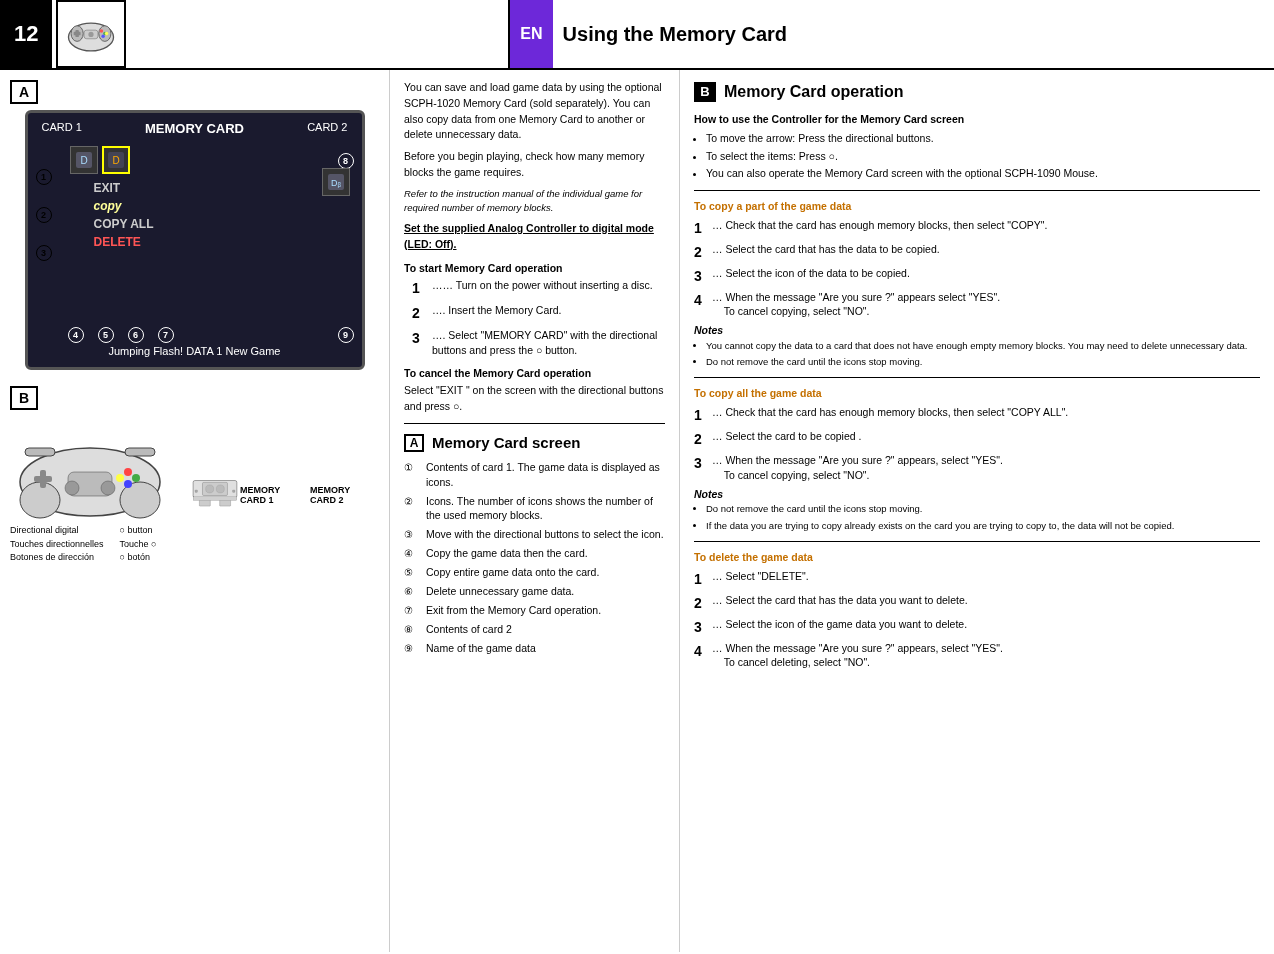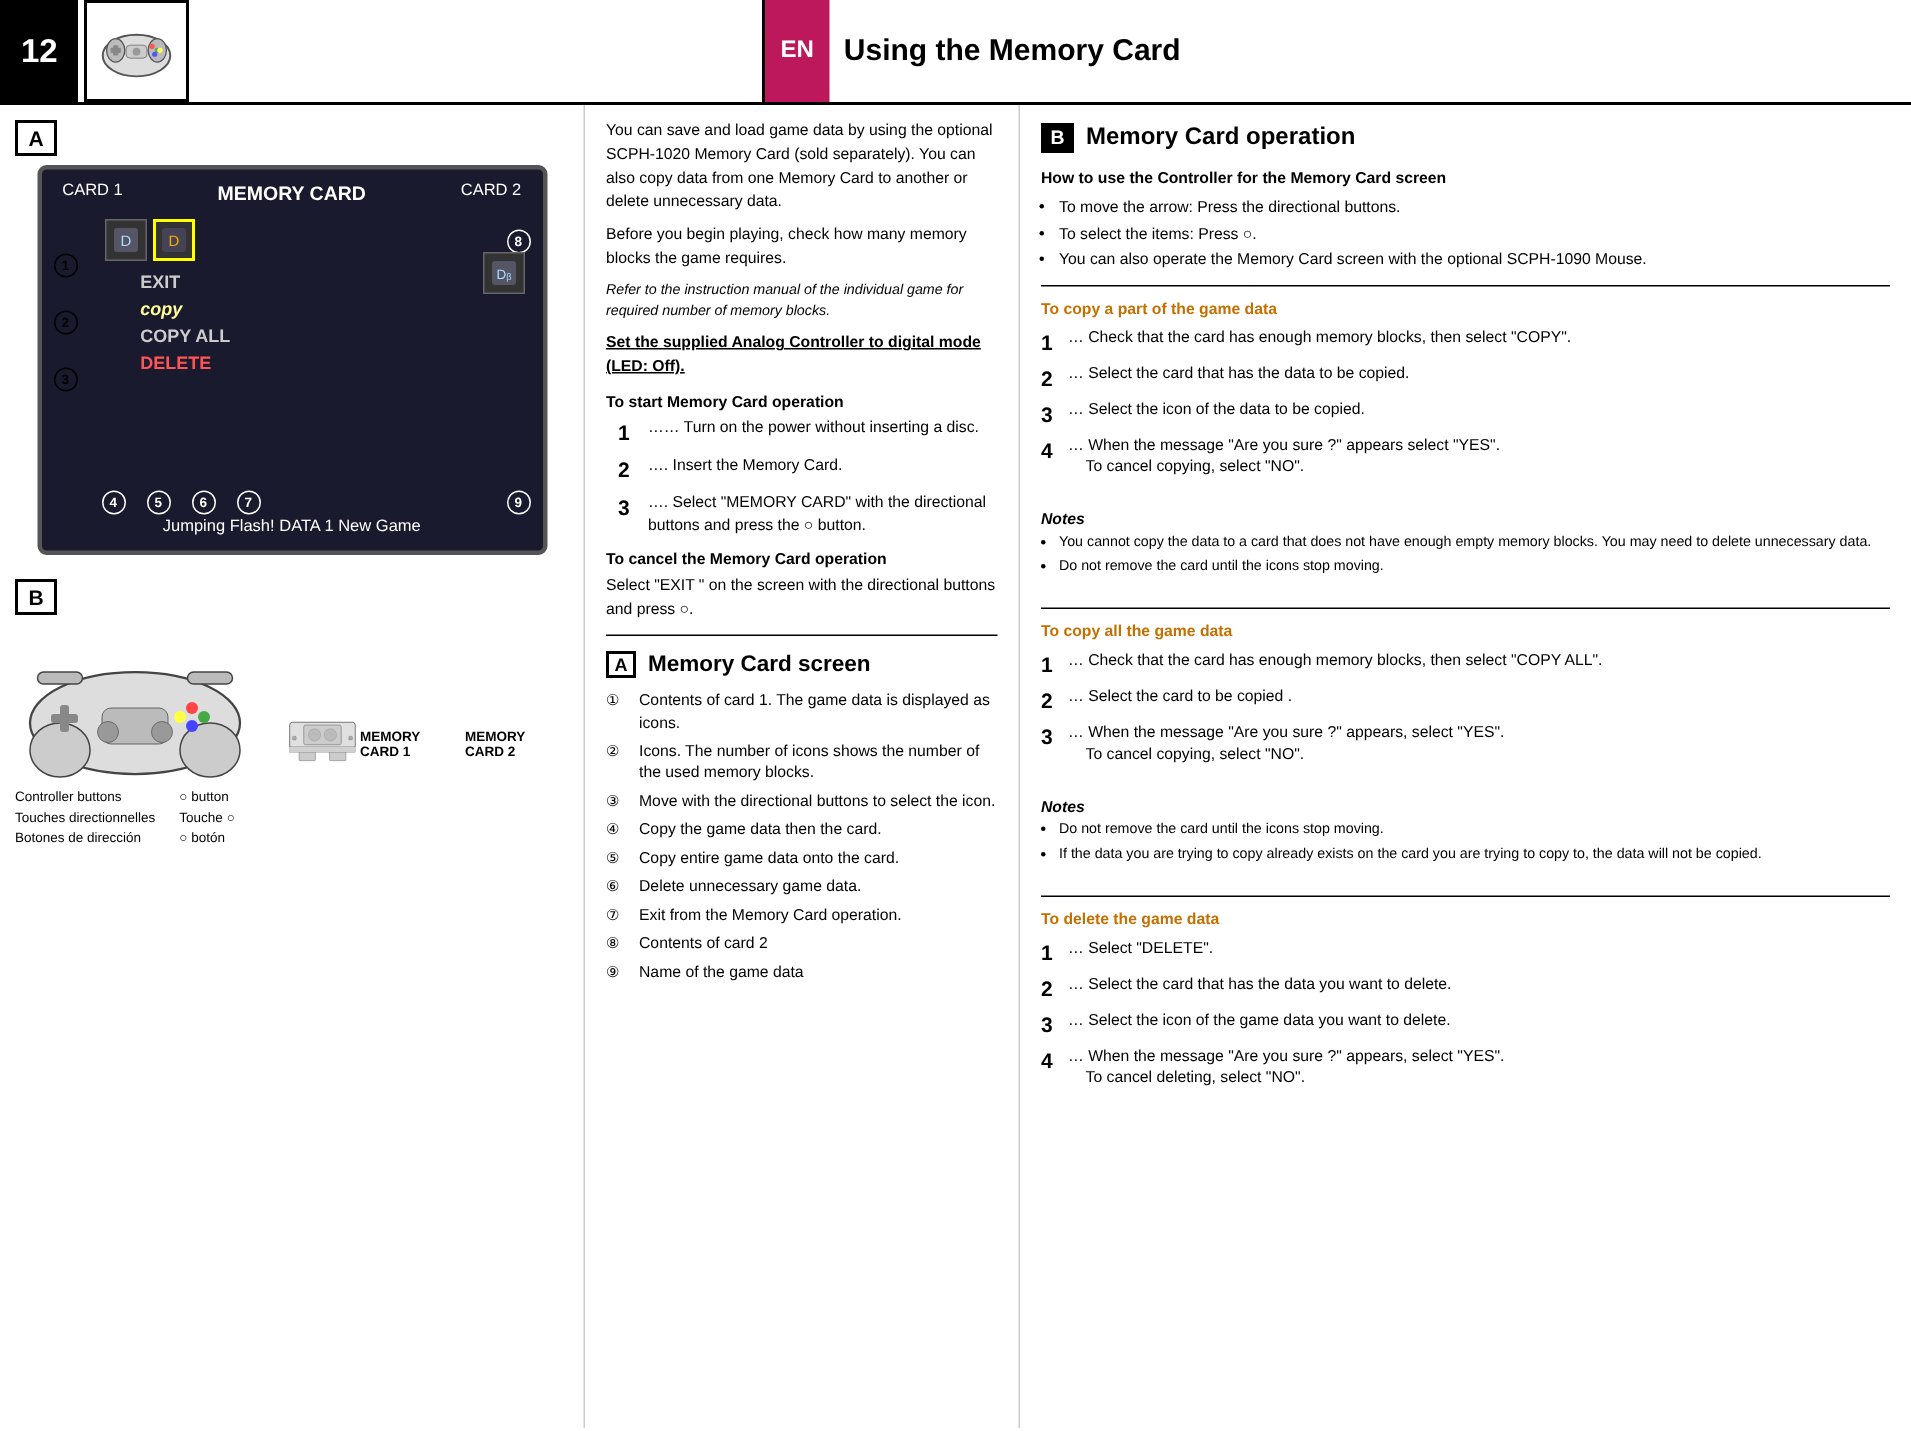--- a/index.html
+++ b/index.html
@@ -43,21 +43,21 @@
     .header-spacer {
       flex: 1;
     }
     .header-title-section {
       display: flex;
       align-items: center;
       flex: 2;
       border-left: 2px solid #000;
     }
     .header-en-badge {
-      background: #be185d;
+      background: #6d28d9;
       color: #fff;
       font-weight: bold;
       font-size: 16px;
       padding: 6px 10px;
       margin-right: 10px;
       align-self: stretch;
       display: flex;
       align-items: center;
     }
     .header-title {
@@ -275,21 +275,21 @@
       font-weight: bold;
       font-size: 10.5px;
       margin: 6px 0 3px;
     }
     .right-col ul {
       margin-left: 12px;
       margin-bottom: 4px;
     }
     .right-col li { margin-bottom: 2px; }
 
-    .notes-section { margin: 20px 0; }
+    .notes-section { margin: 4px 0; }
     .notes-title { font-weight: bold; font-style: italic; font-size: 10.5px; }
     .notes-section ul { font-size: 9.5px; margin-left: 12px; }
 
     .right-step-item {
       display: flex;
       gap: 4px;
       margin-bottom: 3px;
       align-items: flex-start;
     }
     .right-step-num {
@@ -441,21 +441,21 @@
             <rect x="15" y="26" width="30" height="8" rx="4" fill="#bbb" stroke="#444" stroke-width="1"></rect>
             <rect x="115" y="26" width="30" height="8" rx="4" fill="#bbb" stroke="#444" stroke-width="1"></rect>
 
             <circle cx="62" cy="66" r="7" fill="#999" stroke="#555" stroke-width="0.5"></circle>
             <circle cx="98" cy="66" r="7" fill="#999" stroke="#555" stroke-width="0.5"></circle>
           </svg>
           <div class="controller-labels-text">
             <table style="font-size:9px;line-height:1.5;border-collapse:collapse;">
               <tbody>
                   <tr>
-                <td>Controller buttons</td>
+                <td>Directional digital</td>
                 <td style="padding-left:16px;">○ button</td>
               </tr>
               <tr>
                 <td>Touches directionnelles</td>
                 <td style="padding-left:16px;">Touche ○</td>
               </tr>
               <tr>
                 <td>Botones de dirección</td>
                 <td style="padding-left:16px;">○ botón</td>
               </tr>

